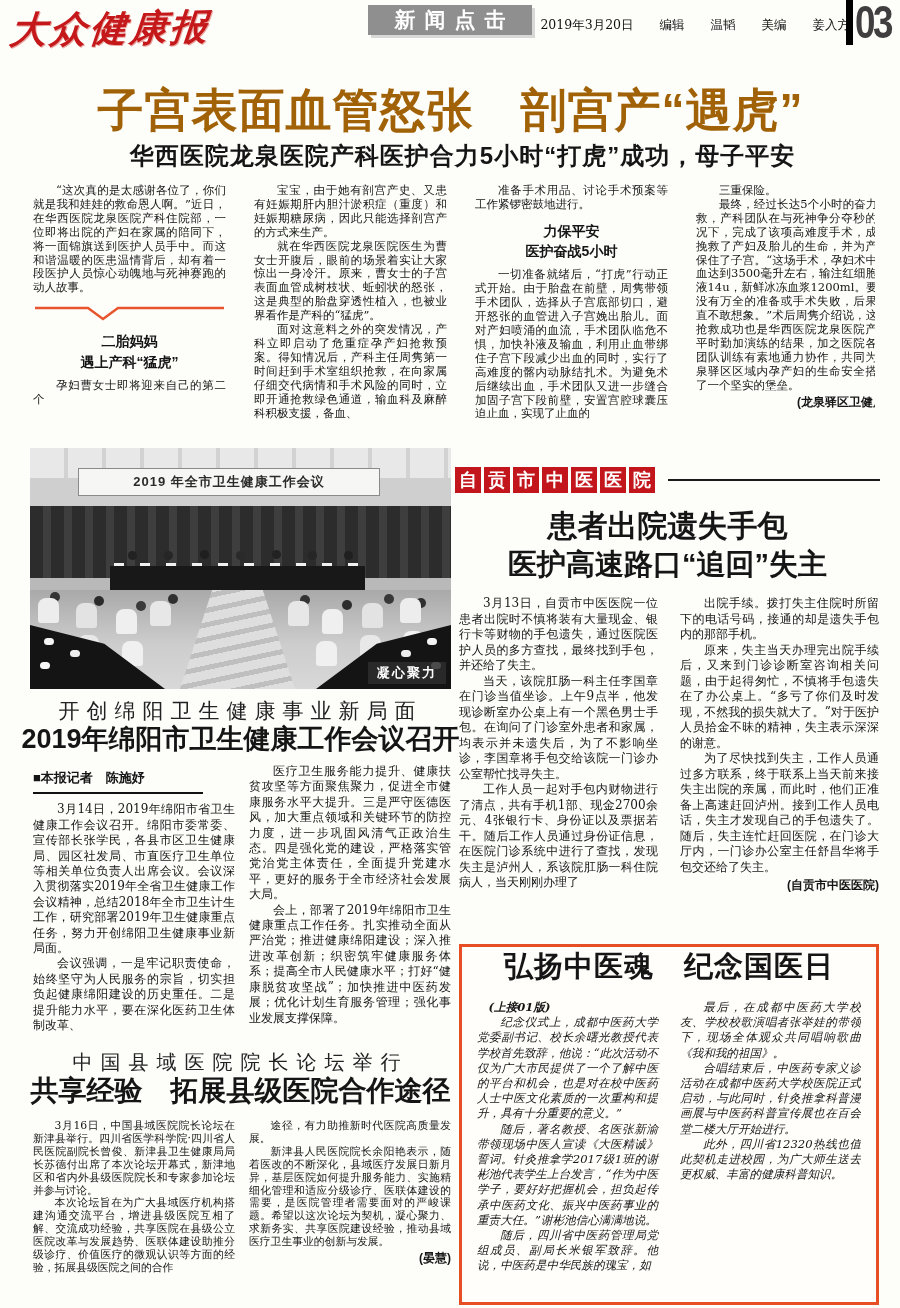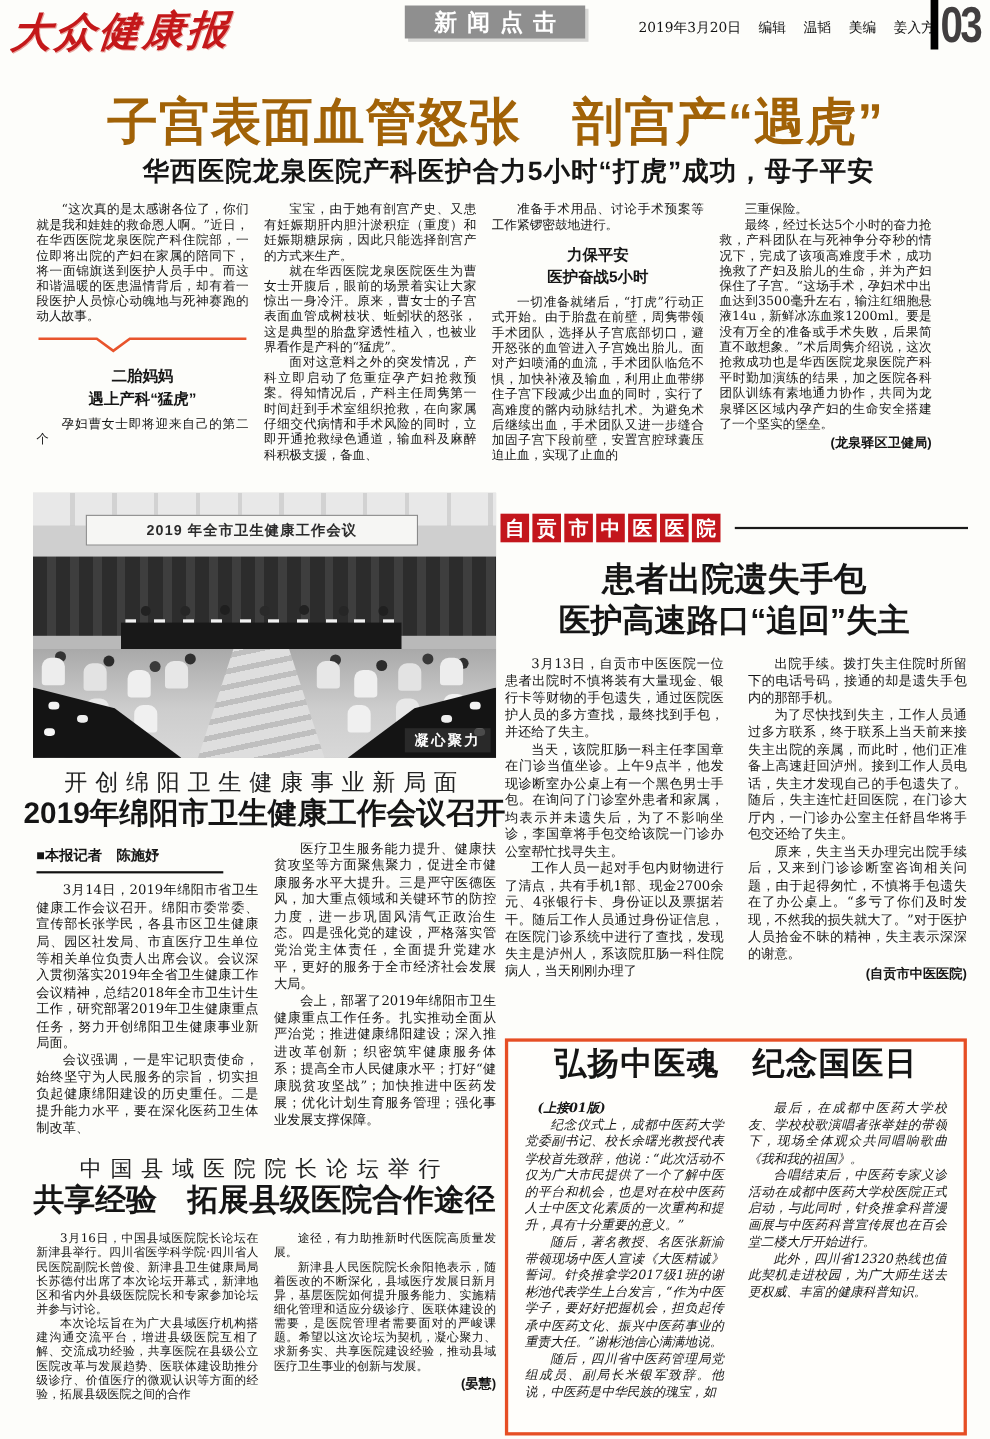--- a/index.html
+++ b/index.html
@@ -11,31 +11,31 @@
   p{margin:0;text-indent:2em;text-align:justify;}
 
   
   #masthead{left:10px;top:4px;font-size:37px;font-weight:bold;font-style:italic;
             color:#c4181a;letter-spacing:3px;transform:skewX(-6deg) rotate(-1deg);
             text-shadow:1px 1px 0 #e9a6a0;}
   #badge{left:368px;top:5px;width:164px;height:30px;background:#8f8f8f;color:#fff;
          display:flex;align-items:center;justify-content:center;font-weight:bold;
          font-size:21px;letter-spacing:9px;box-shadow:3px 3px 0 #d8d8d6;text-indent:9px;}
   #dateline{right:50px;top:17px;font-size:12.5px;color:#111;}
-  #dateline span{margin-left:12px;}
+  #dateline span{margin-left:22px;}
   #pagenum{right:0;top:0;display:flex;align-items:flex-start;}
   #pagenum .bar{width:7px;height:45px;background:#000;margin-right:2px;}
   #pagenum .num{font-family:"Liberation Sans",sans-serif;font-weight:900;font-size:46px;
                 line-height:44px;color:#413e3f;letter-spacing:-3px;transform:scaleX(.8);transform-origin:left top;}
 
   
   #lead-headline{left:28px;top:80px;width:845px;font-weight:900;font-size:46px;
                  letter-spacing:1px;color:#a16207;}
   #lead-deck{left:40px;top:140px;width:845px;font-size:24px;font-weight:600;letter-spacing:1px;}
-  #lead-cols{left:33px;top:184px;width:842px;height:258px;display:flex;gap:14px;overflow:hidden;}
+  #lead-cols{left:33px;top:184px;width:842px;height:258px;display:flex;gap:28px;overflow:hidden;}
   .lead-col{width:193px;flex:0 0 auto;font-size:11.5px;line-height:13.9px;}
   .subhead{font-family:"Liberation Sans",sans-serif;font-weight:bold;font-size:14px;
            line-height:1.45;text-align:center;margin:9px 0 7px;}
   .sig{font-family:"Liberation Sans",sans-serif;font-weight:bold;font-size:12px;
        text-align:right;margin-top:3px;text-indent:0;}
   .zigzag{margin:9px 0 1px;display:block;}
 
   
   #photo{left:30px;top:448px;width:421px;height:241px;overflow:hidden;background:#b9b9b9;}
   .ph-ceiling{position:absolute;left:0;top:0;right:0;height:30px;
@@ -223,22 +223,22 @@
 <div id="zg-headline1" class="abs center sans">患者出院遗失手包</div>
 <div id="zg-headline2" class="abs center sans">医护高速路口“追回”失主</div>
 <div id="zg-cols" class="abs">
   <div class="zg-col">
     <p>3月13日，自贡市中医医院一位患者出院时不慎将装有大量现金、银行卡等财物的手包遗失，通过医院医护人员的多方查找，最终找到手包，并还给了失主。</p>
     <p>当天，该院肛肠一科主任李国章在门诊当值坐诊。上午9点半，他发现诊断室办公桌上有一个黑色男士手包。在询问了门诊室外患者和家属，均表示并未遗失后，为了不影响坐诊，李国章将手包交给该院一门诊办公室帮忙找寻失主。</p>
     <p>工作人员一起对手包内财物进行了清点，共有手机1部、现金2700余元、4张银行卡、身份证以及票据若干。随后工作人员通过身份证信息，在医院门诊系统中进行了查找，发现失主是泸州人，系该院肛肠一科住院病人，当天刚刚办理了</p>
   </div>
   <div class="zg-col">
     <p>出院手续。拨打失主住院时所留下的电话号码，接通的却是遗失手包内的那部手机。</p>
+    <p>原来，失主当天办理完出院手续后，又来到门诊诊断室咨询相关问题，由于起得匆忙，不慎将手包遗失在了办公桌上。“多亏了你们及时发现，不然我的损失就大了。”对于医护人员拾金不昧的精神，失主表示深深的谢意。</p>
     <p>为了尽快找到失主，工作人员通过多方联系，终于联系上当天前来接失主出院的亲属，而此时，他们正准备上高速赶回泸州。接到工作人员电话，失主才发现自己的手包遗失了。随后，失主连忙赶回医院，在门诊大厅内，一门诊办公室主任舒昌华将手包交还给了失主。</p>
-    <p>原来，失主当天办理完出院手续后，又来到门诊诊断室咨询相关问题，由于起得匆忙，不慎将手包遗失在了办公桌上。“多亏了你们及时发现，不然我的损失就大了。”对于医护人员拾金不昧的精神，失主表示深深的谢意。</p>
     <div class="sig">(自贡市中医医院)</div>
   </div>
 </div>
 
 <div id="tcm-box" class="abs">
   <div id="tcm-headline" class="sans">弘扬中医魂　纪念国医日</div>
   <div id="tcm-cols">
     <div class="tcm-col">
       <p class="tcm-lead">(上接01版)</p>
       <p>纪念仪式上，成都中医药大学党委副书记、校长余曙光教授代表学校首先致辞，他说：“此次活动不仅为广大市民提供了一个了解中医的平台和机会，也是对在校中医药人士中医文化素质的一次重构和提升，具有十分重要的意义。”</p>

